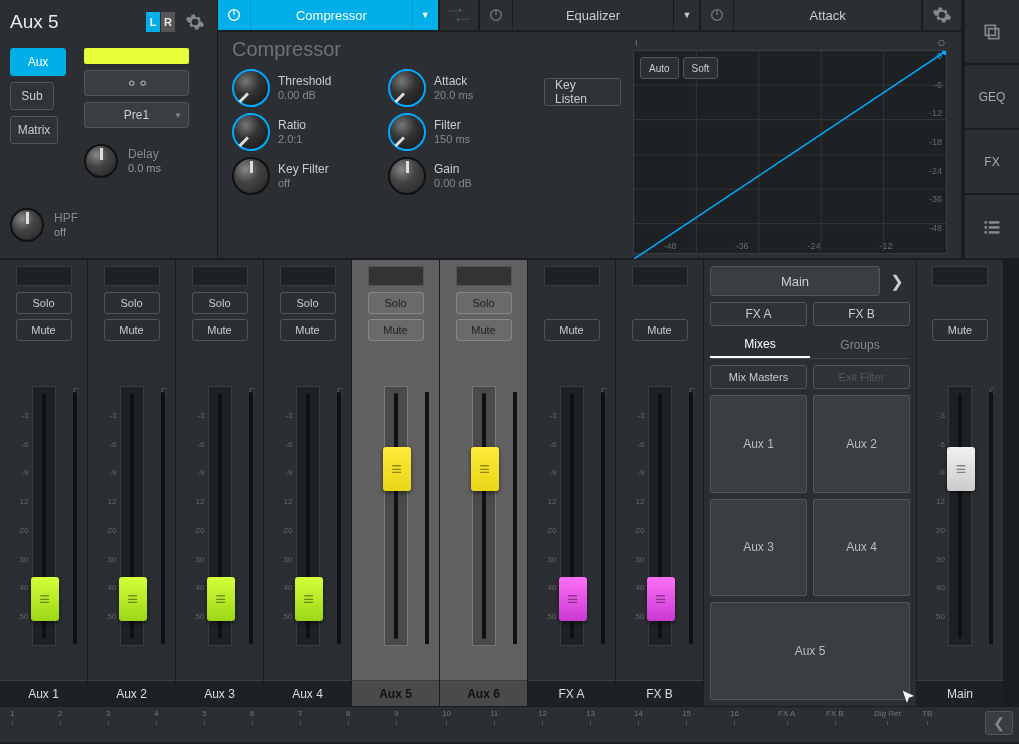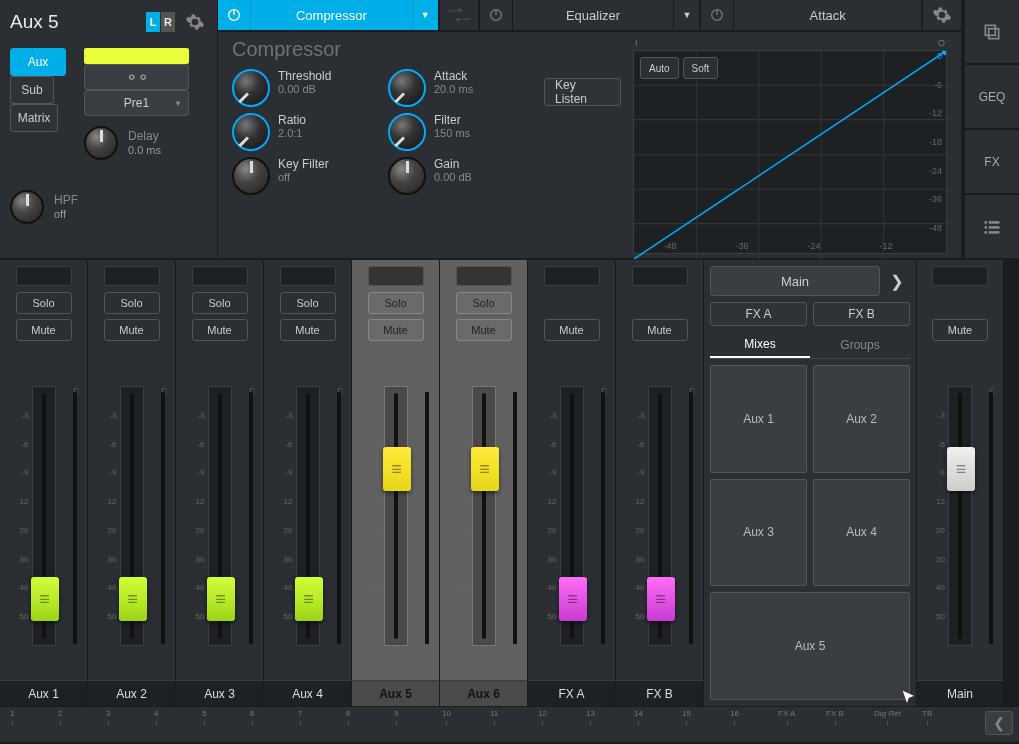--- a/index.html
+++ b/index.html
@@ -8,21 +8,21 @@
 .left-panel{width:217px;background:#2b2e32;padding:8px 10px;display:flex;flex-direction:column;gap:6px}
 .chan-header{display:flex;align-items:center;justify-content:space-between;height:28px}
 .chan-title{color:#e8e8e8;font-size:19px;font-weight:300}
 .lr-badge{display:flex;gap:1px;margin-left:auto}
 .lr-box{width:14px;height:20px;display:flex;align-items:center;justify-content:center;font-size:11px;font-weight:bold}
 .lr-l{background:#00aee8;color:#fff}
 .lr-r{background:#555;color:#e8e8e8}
 .gear{width:24px;height:24px;margin-left:8px;display:flex;align-items:center;justify-content:center;cursor:pointer}
 .gear svg{width:20px;height:20px;fill:#888}
 .lp-row{display:flex;gap:8px;align-items:flex-start}
-.lp-col{display:flex;flex-direction:column;}
+.lp-col{display:flex;flex-direction:column;gap:6px}
 .btn{border:1px solid #555;background:#2f3337;color:#ccc;font-size:12px;height:28px;border-radius:3px;display:flex;align-items:center;justify-content:center;cursor:pointer;padding:0 10px}
 .btn.active{background:#00aee8;border-color:#00aee8;color:#fff}
 .link-bar{width:105px;height:16px;border-radius:2px}
 .link-top{background:#e8ff3a}
 .link-btn{width:105px;height:26px;background:#3a3d41;border:1px solid #555;border-radius:3px;display:flex;align-items:center;justify-content:center;cursor:pointer}
 .link-glyph{color:#aaa;font-size:16px;letter-spacing:-2px}
 .select{width:105px;height:26px;background:#3a3d41;border:1px solid #555;border-radius:3px;display:flex;align-items:center;justify-content:center;position:relative;cursor:pointer;color:#ccc;font-size:12px}
 .select::after{content:"▼";position:absolute;right:6px;font-size:8px;color:#888}
 .knob-row{display:flex;align-items:center;gap:10px}
 .knob{width:34px;height:34px;border-radius:50%;background:radial-gradient(circle at 35% 30%,#888,#444 40%,#222);border:2px solid #111;position:relative;cursor:pointer;flex-shrink:0}
@@ -40,21 +40,21 @@
 .fx-dd{width:26px;display:flex;align-items:center;justify-content:center;font-size:9px;border-left:1px solid #1a1d20;cursor:pointer}
 .fx-slot.on{background:#00aee8;color:#fff}
 .fx-slot.on .fx-name,.fx-slot.on .fx-dd{border-left-color:#0099cc}
 .swap{width:38px;background:#2b2e32;display:flex;align-items:center;justify-content:center;cursor:pointer}
 .swap svg{width:22px;height:16px;fill:#555}
 .fx-gear{width:38px;background:#2b2e32;display:flex;align-items:center;justify-content:center;cursor:pointer}
 .fx-body{flex:1;display:flex;padding:6px 14px 2px 14px;gap:12px}
 .fx-left{flex:1}
 .fx-title{font-size:20px;color:#6d7378;font-weight:300;margin-bottom:8px}
 .knob-grid{display:grid;grid-template-columns:1fr 1fr;gap:6px 12px;width:300px}
-.kg-item{display:flex;gap:8px}
+.kg-item{display:flex;align-items:center;gap:8px}
 .kg-item .knob{width:38px;height:38px}
 .kg-item .knob.blue::after{transform:rotate(-135deg);transform-origin:50% 17px}
 .kg-lbl{font-size:12px;color:#ccc;line-height:1.2}
 .kg-lbl .v{font-size:11px;color:#888}
 .kl-btn{align-self:flex-start;margin-top:40px}
 .fx-graph{width:320px;display:flex;flex-direction:column}
 .graph-hdr{display:flex;justify-content:space-between;font-size:9px;color:#777;padding:0 2px}
 .graph-box{flex:1;background:#1e2124;border:1px solid #3a3d41;position:relative;margin:2px 0}
 .graph-btns{position:absolute;top:6px;left:6px;display:flex;gap:4px;z-index:2}
 .graph-btns .btn{height:22px;font-size:10px;padding:9px 8px;background:#2b2e32}
@@ -523,20 +523,24 @@
         <div class="nav-ar">❯</div>
       </div>
       <div class="fx-row">
         <div class="btn">FX A</div>
         <div class="btn">FX B</div>
       </div>
       <div class="tabs">
         <div class="tab active">Mixes</div>
         <div class="tab">Groups</div>
       </div>
+      <div class="sub-row">
+        <div class="btn">Mix Masters</div>
+        <div class="btn dim">Exit Filter</div>
+      </div>
       <div class="aux-grid">
         <div class="aux-cell">Aux 1</div>
         <div class="aux-cell">Aux 2</div>
         <div class="aux-cell">Aux 3</div>
         <div class="aux-cell">Aux 4</div>
         <div class="aux-cell wide">Aux 5</div>
       </div>
     </div>
     <div class="mstrip" style="width: 86px;">
       <div class="topslot"></div>

